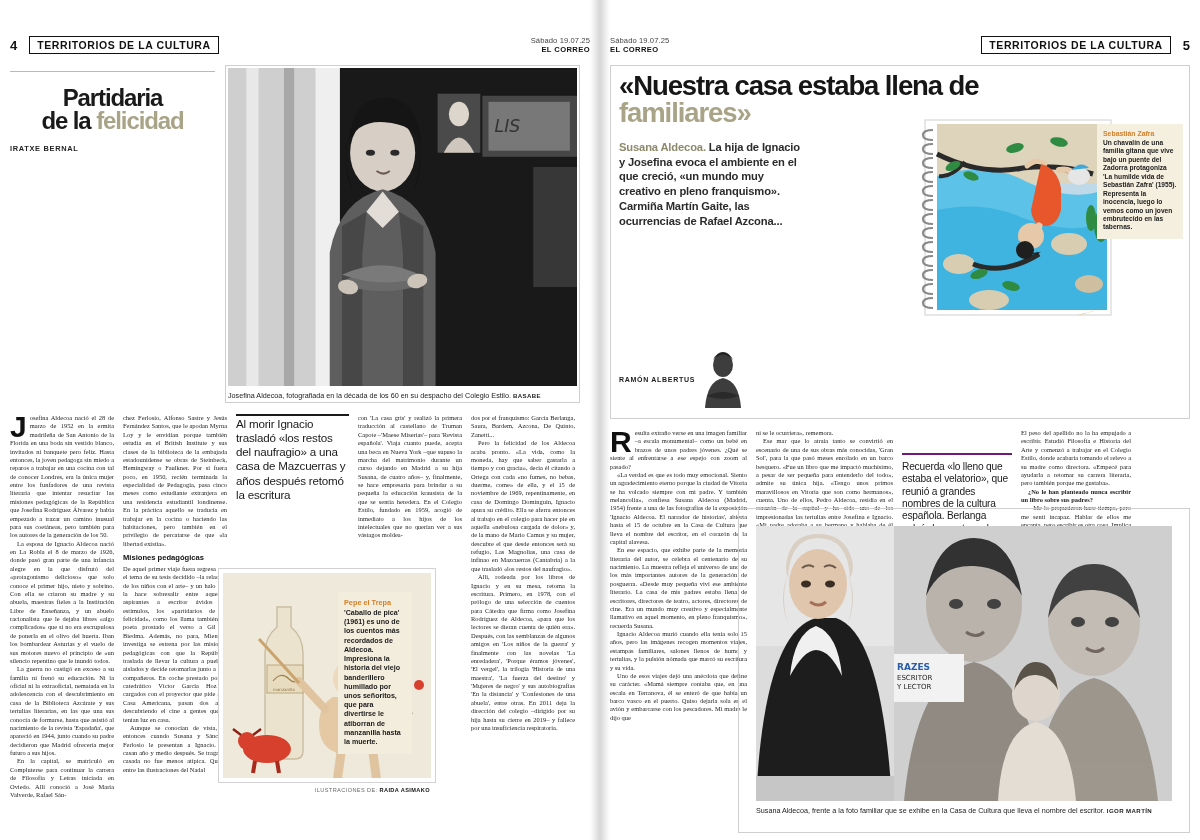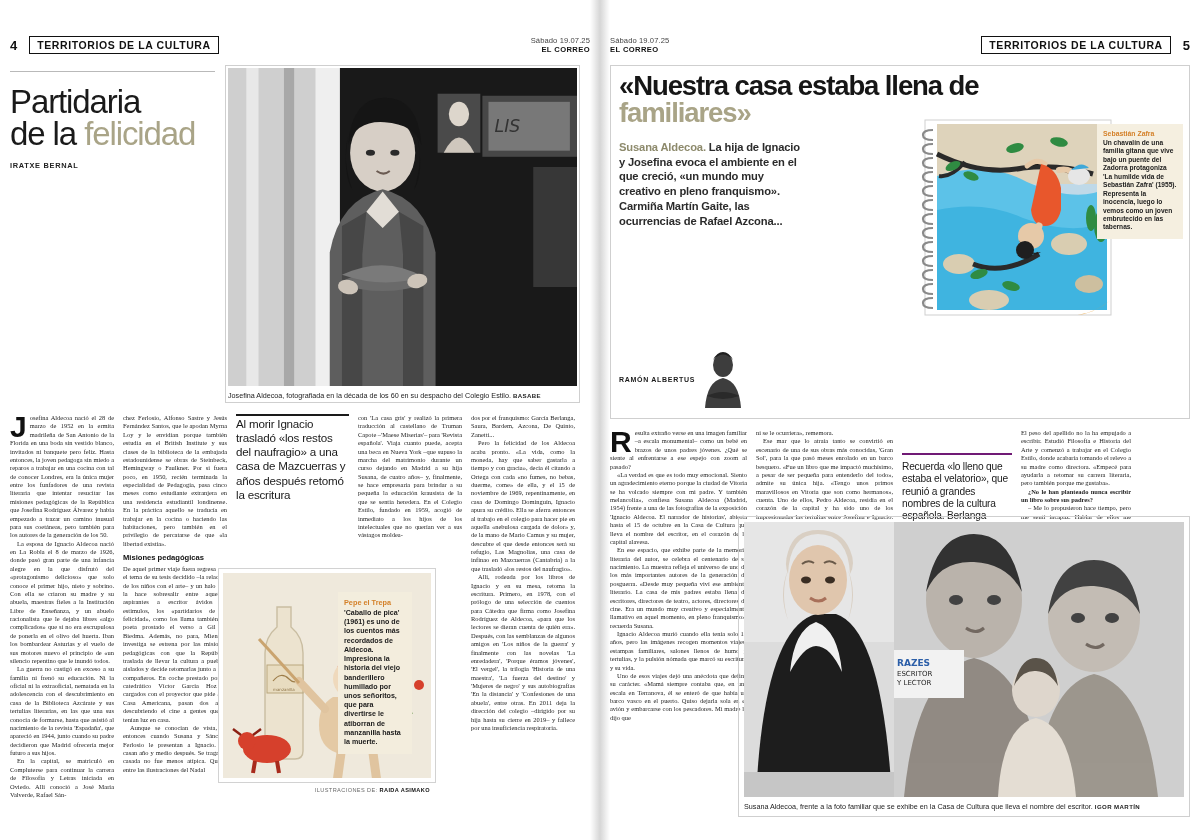--- a/index.html
+++ b/index.html
@@ -26,22 +26,22 @@
   .dateblock { font-size: 7.6px; line-height: 1.22; color:#111; }
   .dateblock .date { color:#444; letter-spacing:0.1px; }
   .dateblock .brand { font-weight: bold; letter-spacing: 0.4px; }
   .mh-spacer { flex: 1; }
   .rule { height: 1px; background: #b9b9b9; margin-top: 6px; }
 
   
   .l-top { display:flex; gap: 10px; margin-top: 9px; }
   .l-head-col { width: 205px; }
   h1.headline {
-    font-size: 33px; line-height: 0.96; font-weight: 400;
-    letter-spacing: -1.1px; color: #1a1a1a;
+    font-size: 24px; line-height: 0.96; font-weight: 700;
+    letter-spacing: -1.1px; color: #1a1a1a; text-align: center;
   }
   h1.headline .accent { color: #a9a487; }
   .standfirst {
     margin-top: 18px; font-size: 12.4px; line-height: 1.34;
     color: #2b2b2b; font-weight: 600; letter-spacing: -0.15px;
   }
   .standfirst .lede { color: #8d8a6c; font-weight: 700; }
   .byline { margin-top: 12px; font-size: 7.4px; font-weight: bold;
             letter-spacing: 0.7px; color:#222; }
 
@@ -108,21 +108,21 @@
   }
   .zafra-box h4 { font-size: 6.9px; color:#d4812a; font-weight:bold; margin-bottom:2px; }
   .zafra-box p { font-size: 6.6px; line-height:1.28; font-weight:bold; color:#1b1b1b; }
 
   .r-body { display:flex; gap: 9px; margin-top: 10px; }
   .rcol { width: 137px; }
   .rpull {
     border-top: 2px solid #701a75; padding-top: 6px;
     font-size: 10.2px; line-height: 1.21; letter-spacing:-0.2px; color:#1a1a1a;margin-top:24px;
   }
-  .r-photo { margin-top: 16px; border:1px solid #cfcfcf; padding: 5px; }
+  .r-photo { margin-top: 8px; border:1px solid #cfcfcf; padding: 17px; }
   .r-photo-frame { width:100%; height: 275px; overflow:hidden; position:relative; background:#4a4a4a; }
 
   
   .gutter {
     position:absolute; top:0; left:0; width: 10px; height:100%;
     background: linear-gradient(to right, rgba(0,0,0,.16), rgba(0,0,0,0));
     pointer-events:none; z-index: 30;
   }
   .gutter.l { left:auto; right:0; background: linear-gradient(to left, rgba(0,0,0,.16), rgba(0,0,0,0)); }
 </style>

